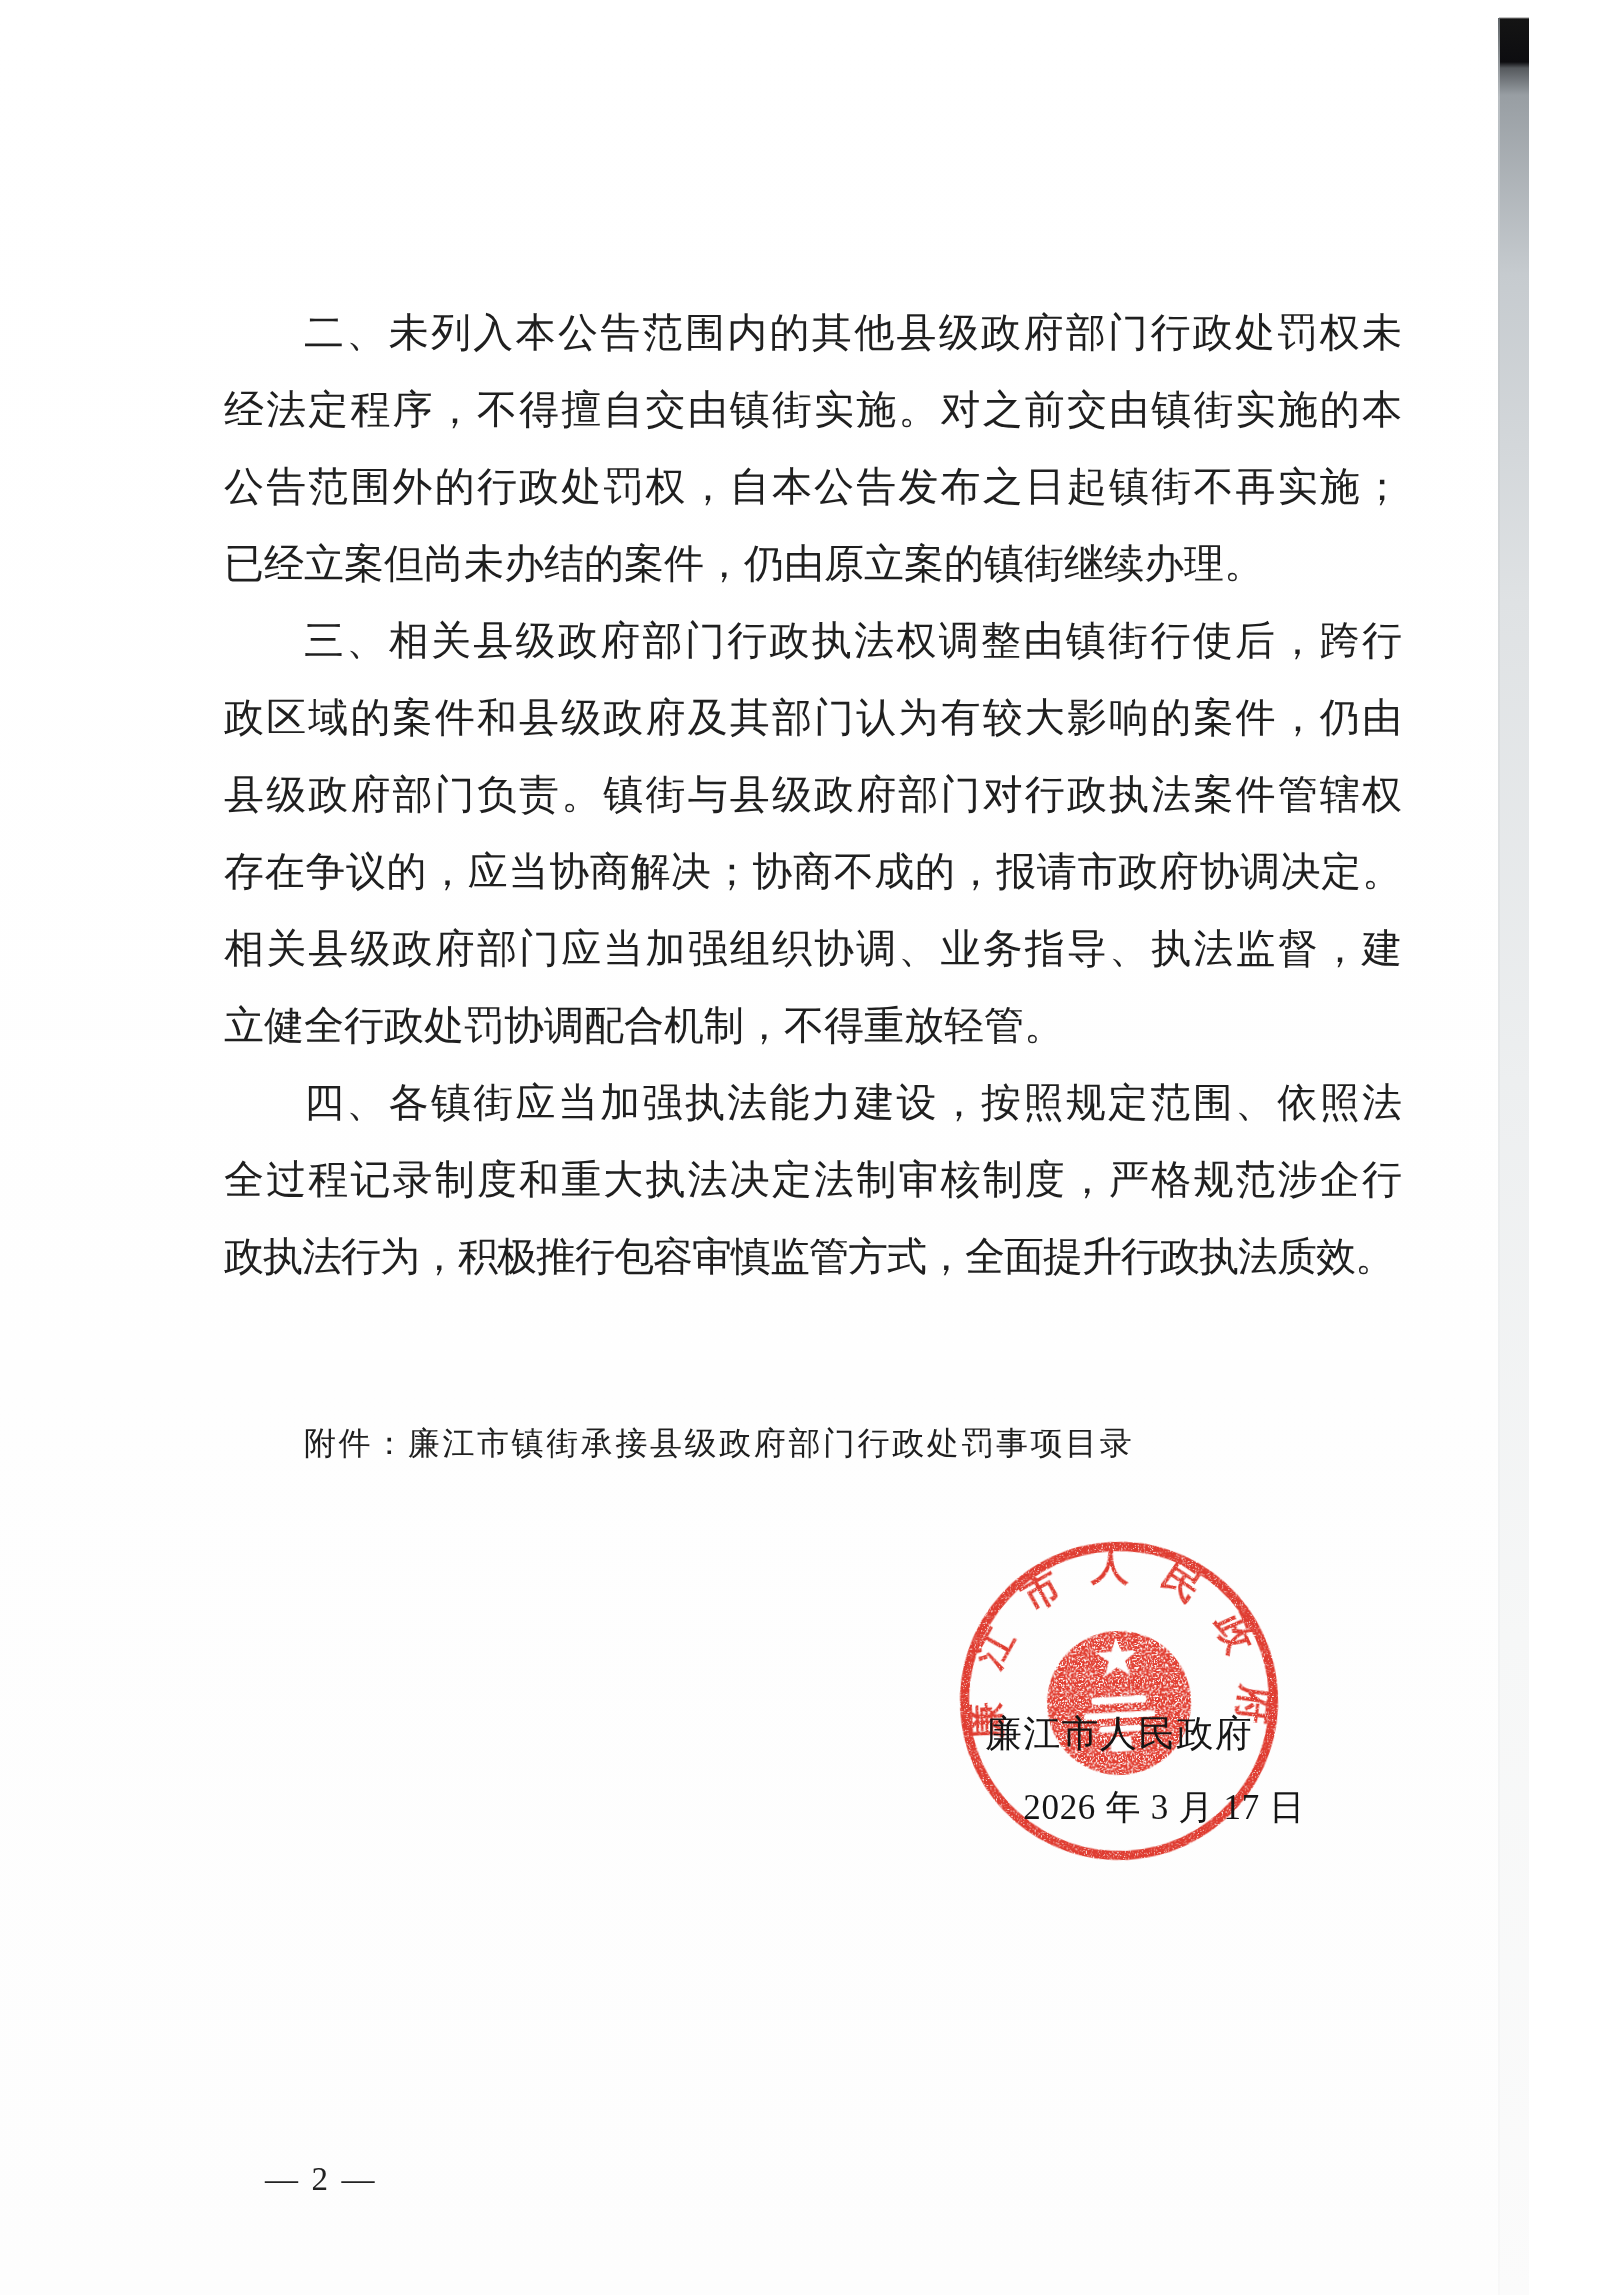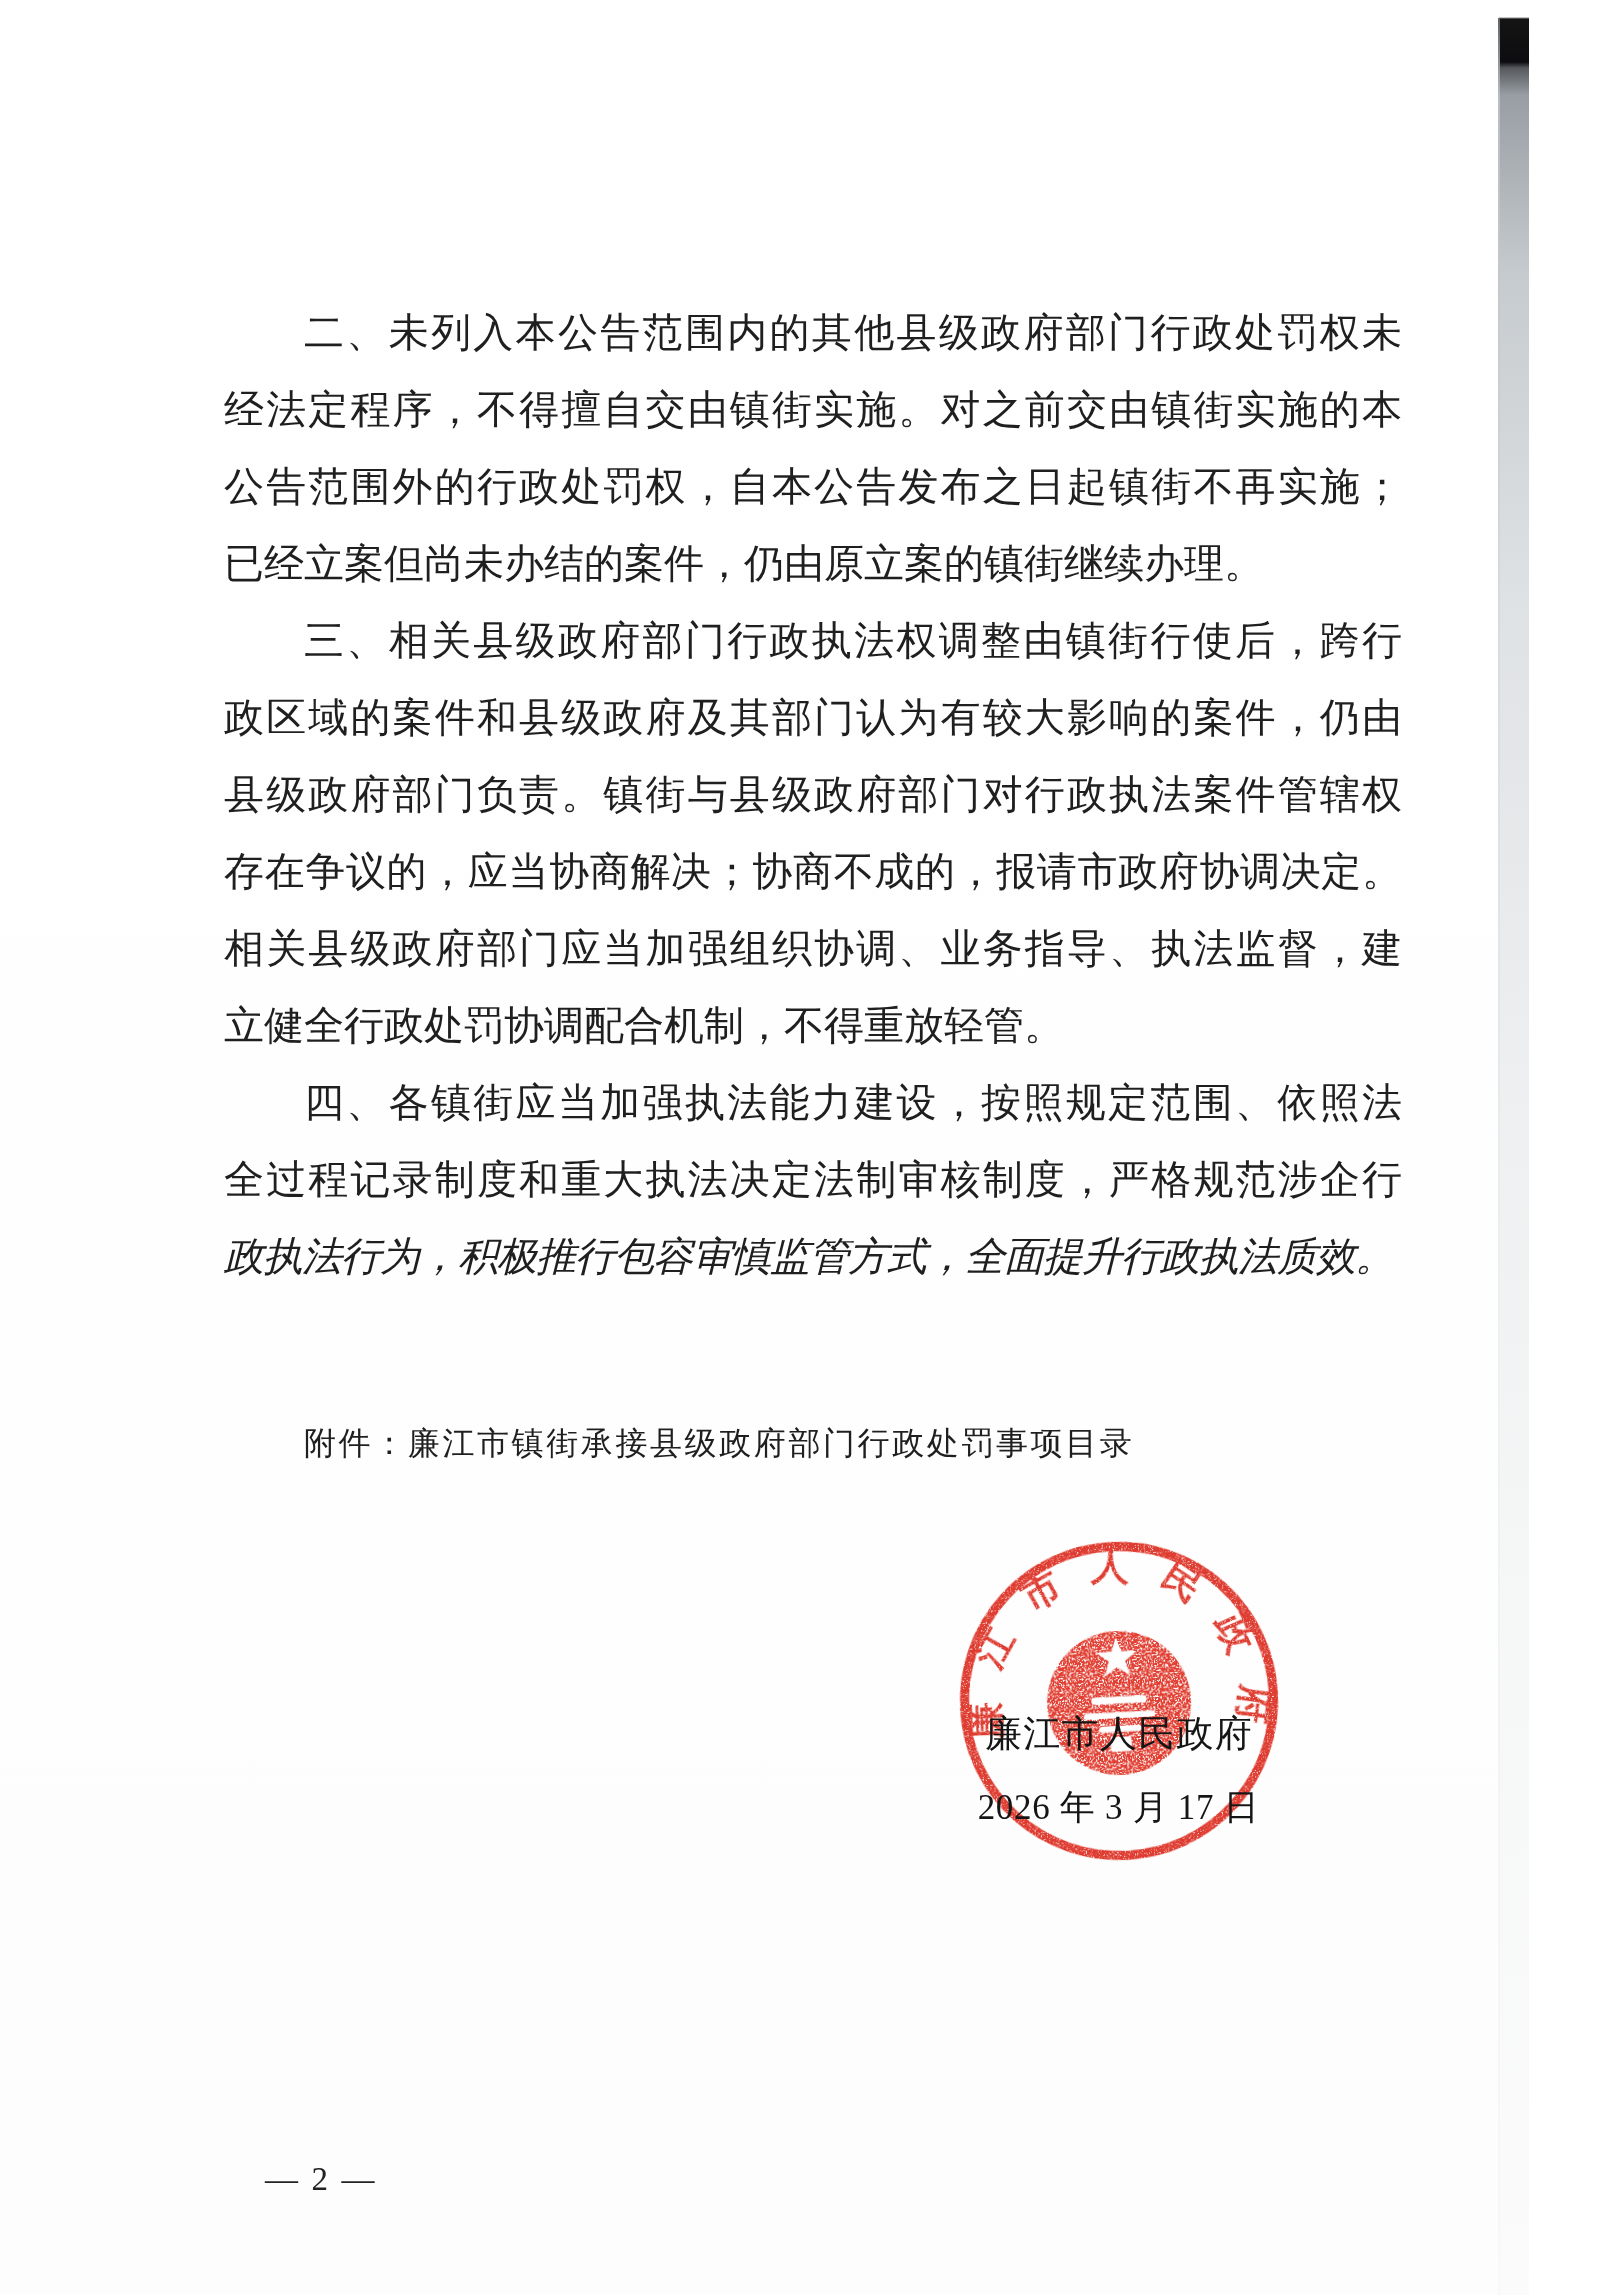--- a/index.html
+++ b/index.html
@@ -31,40 +31,40 @@
     position:absolute;left:224px;top:294px;width:1178px;
     color:#1f1f1f;
   }
   .bline{
     height:77px;line-height:77px;font-size:40px;
     text-align:justify;text-justify:inter-character;
     white-space:normal;
   }
   .bline.j{text-align-last:justify;}
   .bline.ind{text-indent:80px;}
-  .bline.tight{letter-spacing:-1px;font-style:italic;}
+  .bline.tight{letter-spacing:-1px;}
   .attachment{
     position:absolute;left:224px;top:1411px;width:1243px;
     font-size:32px;line-height:65px;color:#1f1f1f;
     text-indent:80px;letter-spacing:2.6px;
   }
   
   .seal{
     position:absolute;left:952px;top:1534px;width:334px;height:334px;
     transform:rotate(-3deg);
   }
   
   .sig-issuer{
     position:absolute;left:952px;top:1713px;width:334px;
     text-align:center;font-size:37px;line-height:41px;
     letter-spacing:1.3px;color:#151515;
   }
   .sig-date{
     position:absolute;left:932px;top:1788px;width:373px;
-    text-align:center;font-size:35px;line-height:39px;
+    text-align:right;font-size:35px;line-height:39px;
     letter-spacing:0.7px;color:#151515;
   }
   .page-number{
     position:absolute;left:236px;top:2161px;width:170px;
     font-size:33px;line-height:37px;color:#222;
     text-align:center;letter-spacing:2.6px;
   }
 </style>
 </head>
 <body>

